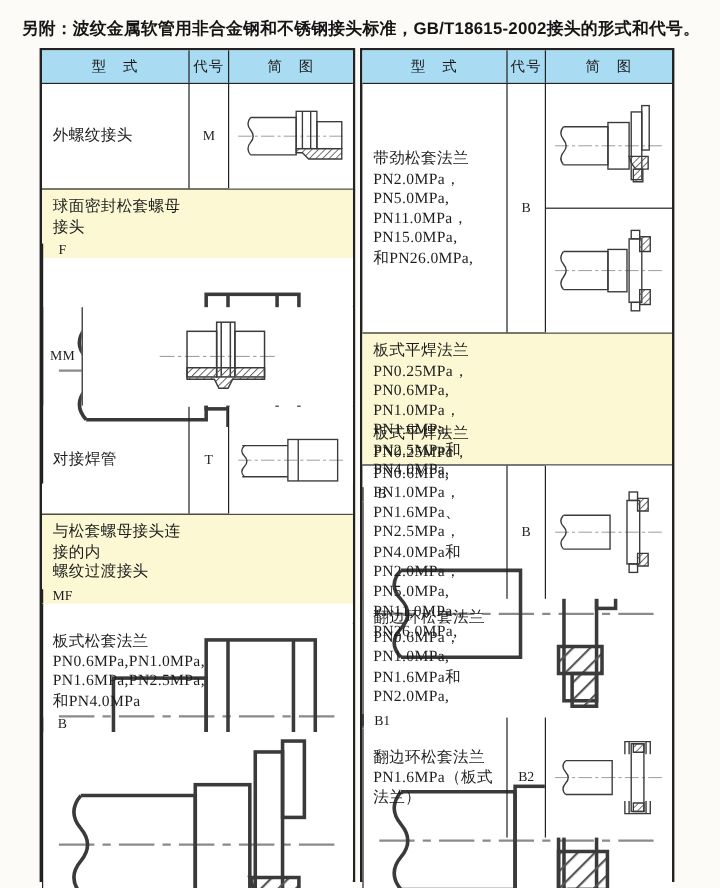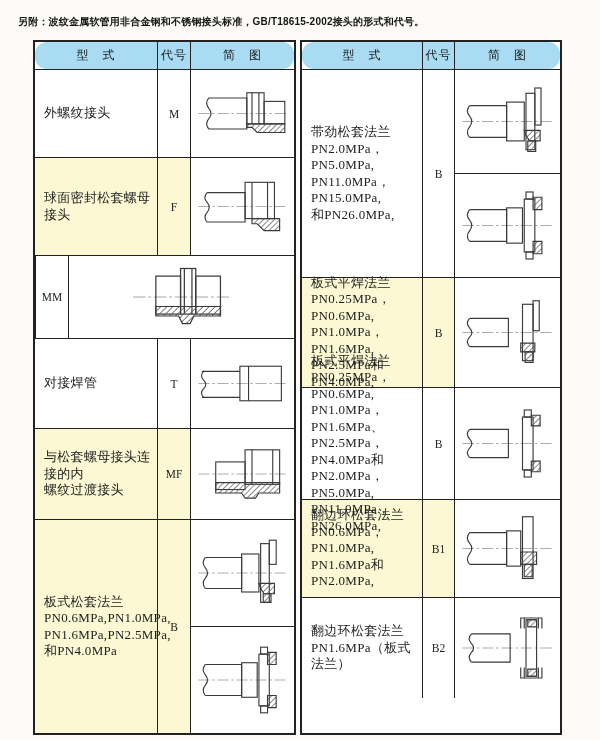--- a/index.html
+++ b/index.html
@@ -6,30 +6,30 @@
   html,body { width: 600px; height: 740px; }
   body {
     background: var(--page-bg, #fcfbf8);
     font-family: "Liberation Serif", "DejaVu Serif", serif;
     position: relative;
     overflow: hidden;
   }
   .title {
     position: absolute; left: 18px; top: 15px;
     font-family: "Liberation Sans", "DejaVu Sans", sans-serif;
-    font-weight: bold; font-size: 10px; color: #151515;
+    font-weight: bold; font-size: 14px; color: #151515;
     letter-spacing: 0.2px; white-space: nowrap;
   }
   .tables { position: absolute; left: 33px; top: 40px; display: flex; gap: 4px; }
   .tbl { border: 2px solid var(--border, #222); background: #fff; }
   .tbl.left  { width: 263px; }
   .tbl.right { width: 262px; }
   .row { display: flex; border-top: 1.5px solid var(--border, #222); }
-  .row.hrow { border-top: none; height: 27px; background: var(--header-bg, #a9dcf2); border-radius: 12px; }
-  .row.hl { background: var(--hl-bg, #fbf8d3); }
+  .row.hrow { border-top: none; height: 27px; background: var(--header-bg, #a9dcf2); }
+  .row.hl { background: var(--hl-bg, #fbf8d3); flex-direction: column; }
   .c { min-width: 0; }
   .c.code, .c.diag { border-left: 1.5px solid var(--border, #222); }
   .left  .c.type { width: 122px; }
   .left  .c.code { width: 33px; }
   .right .c.type { width: 120px; }
   .right .c.code { width: 32px; }
   .c.diag { flex: 1; display: flex; flex-direction: column; background: #fff; }
   .c.type {
     display: flex; flex-direction: column; justify-content: center;
     padding: 6px 3px 6px 9px; font-size: 13px; line-height: 16.5px;

